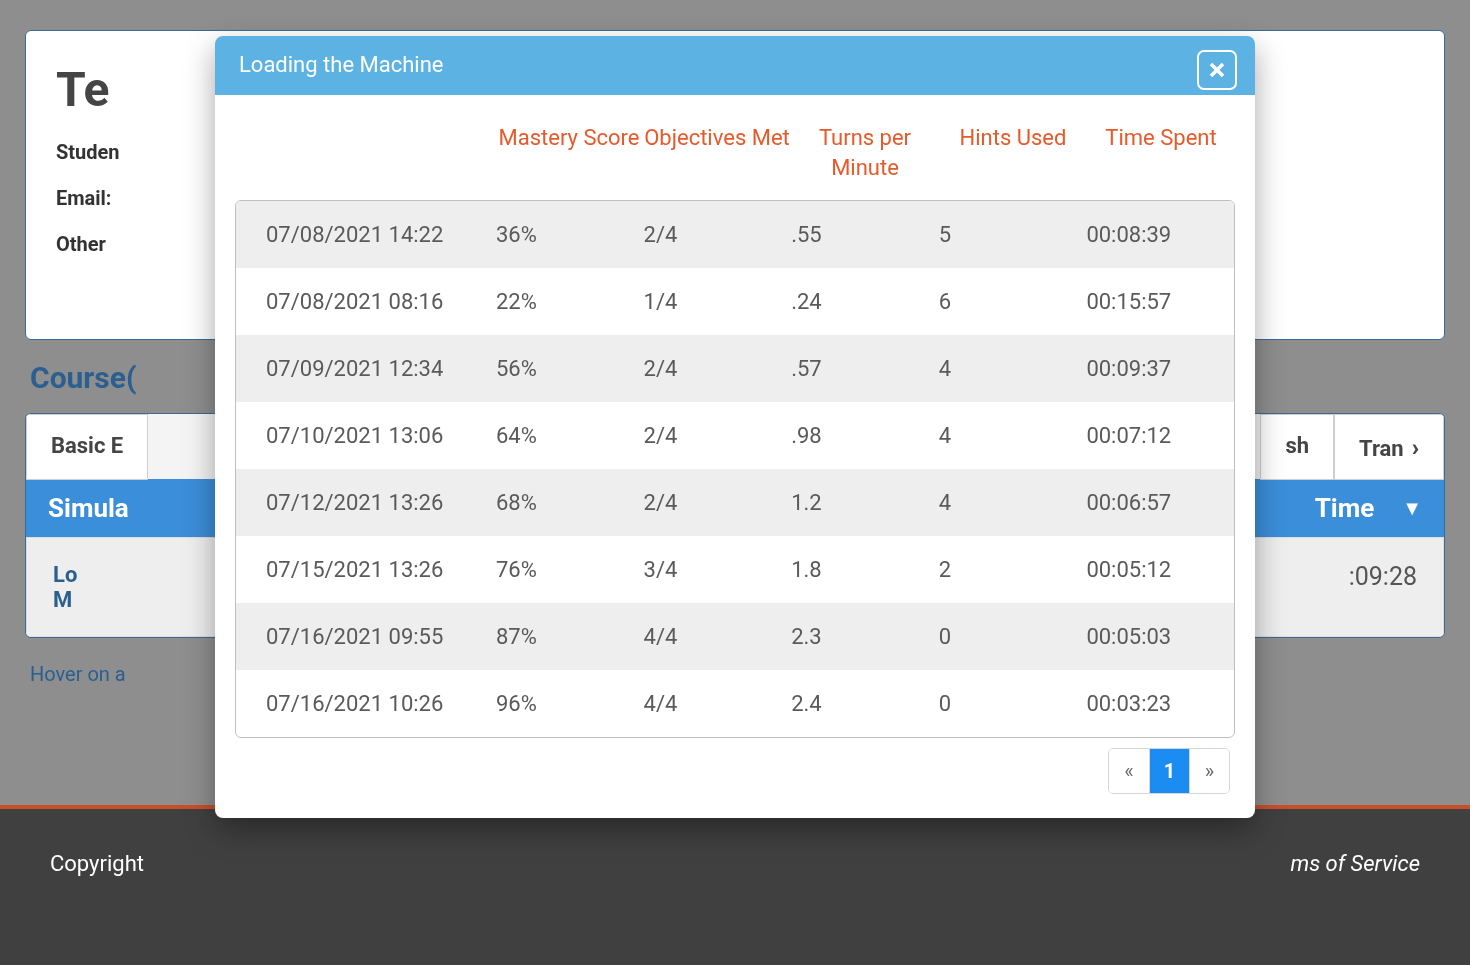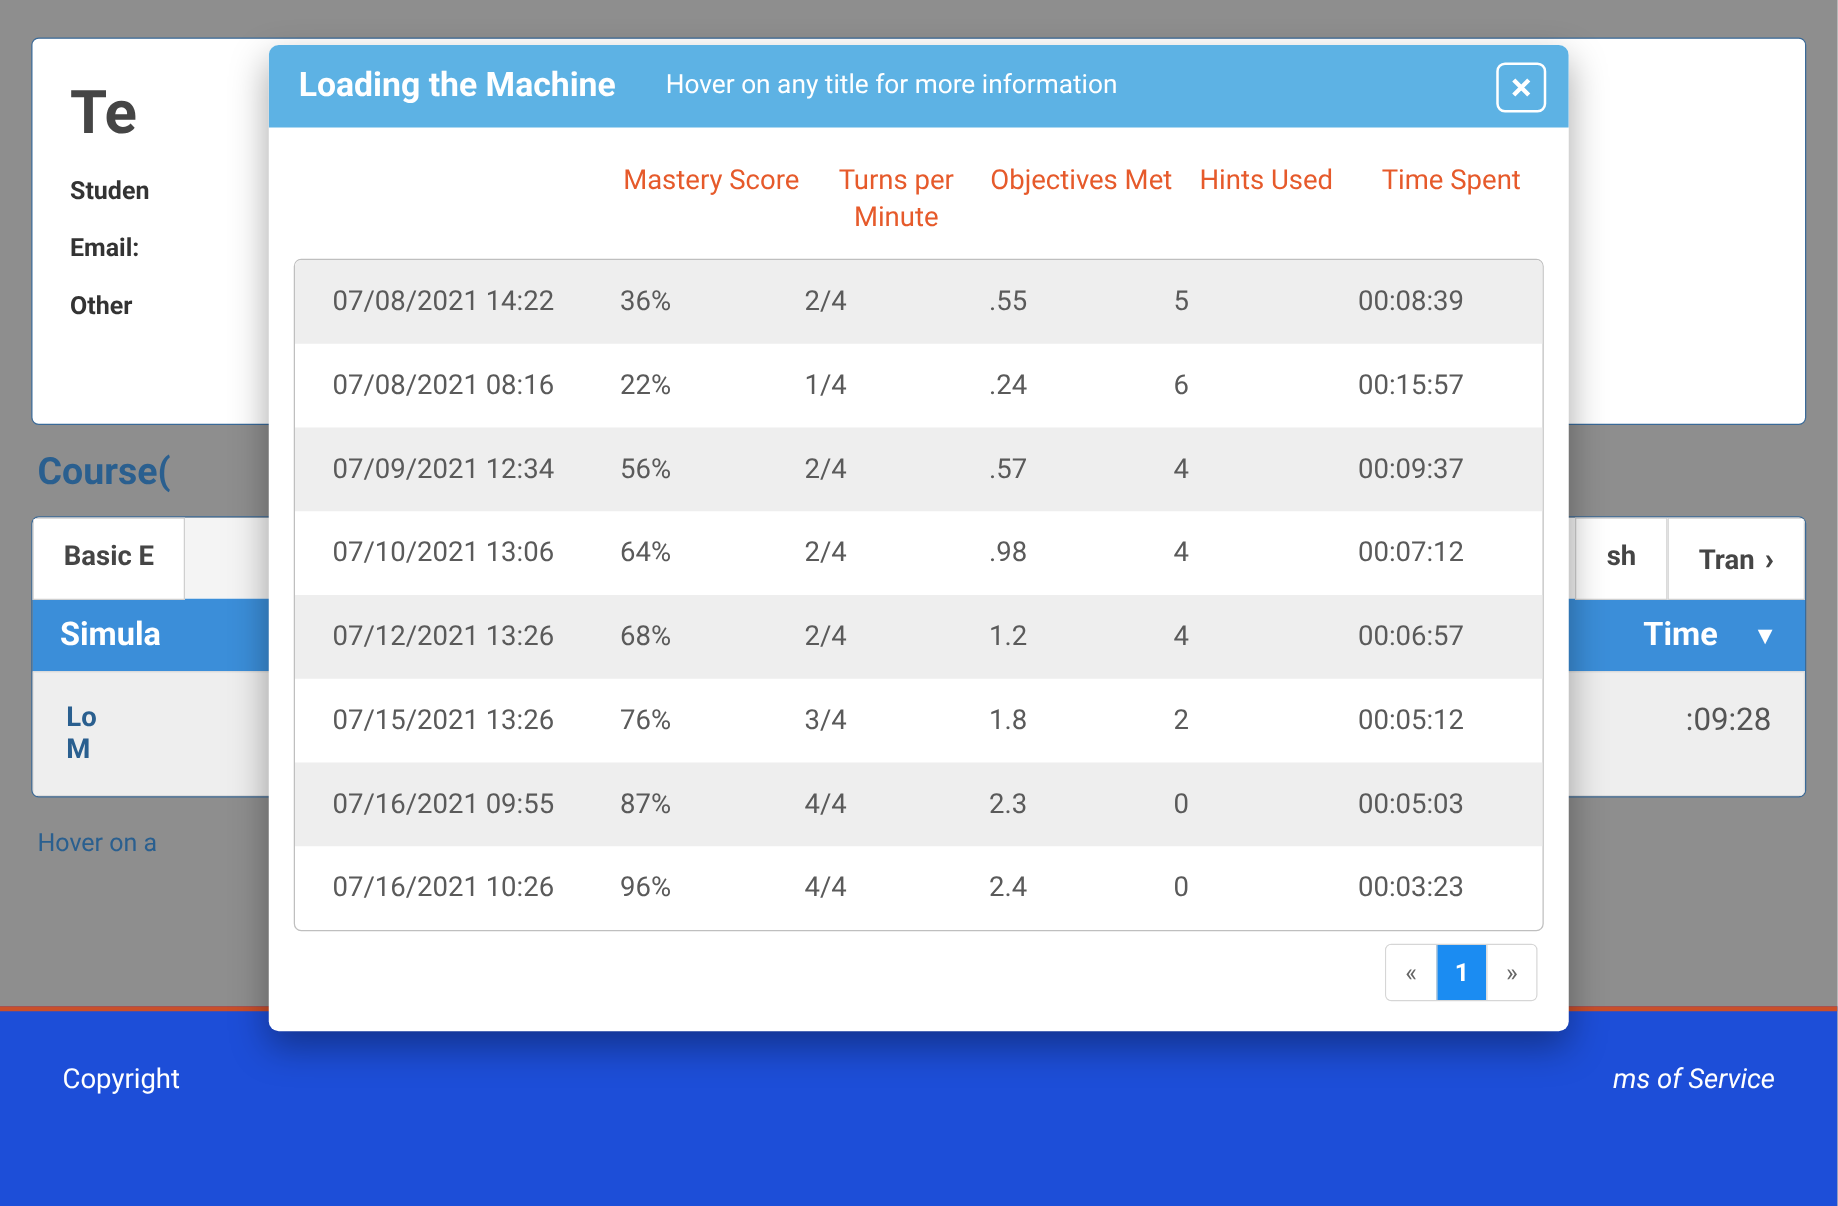--- a/index.html
+++ b/index.html
@@ -14,28 +14,28 @@
   .card .field { color:#333; font-weight:700; font-size:20px; margin-top:22px; }
   .courses-title { color:#2a5f8f; font-size:30px; font-weight:700; margin:18px 0 18px 5px; }
   .tabs { display:flex; gap:10px; }
   .tab { background:#fff; border:1px solid #cfcfcf; padding:18px 24px; color:#454545; font-size:22px; font-weight:700; }
   .tab-last { display:flex; align-items:flex-end; gap:8px; }
   .blue-bar { background:#3b8ed9; color:#fff; font-size:26px; font-weight:700; padding:14px 22px; display:flex; justify-content:space-between; align-items:center; margin-top:-1px; }
   .blue-bar .chev { font-size:20px; }
   .sub-row { background:#eeeeee; border:1px solid #ddd; padding:24px 26px; color:#2a5f8f; font-size:22px; font-weight:700; display:flex; justify-content:space-between; }
   .sub-row .time-val { color:#555; font-weight:400; font-size:25px; }
   .hint { color:#2a5f8f; font-size:20px; margin:24px 0 0 5px; }
-  .footer { position:absolute; left:0; right:0; bottom:0; height:160px; background:#1d4ed8; border-top:4px solid #c94f2a; color:#fff; display:flex; align-items:flex-start; justify-content:space-between; padding:42px 50px 0 50px; font-size:22px; }
+  .footer { position:absolute; left:0; right:0; bottom:0; height:160px; background:#404040; border-top:4px solid #c94f2a; color:#fff; display:flex; align-items:flex-start; justify-content:space-between; padding:42px 50px 0 50px; font-size:22px; }
   .footer .right { display:flex; gap:30px;font-style:italic; }
 
   
   .overlay { position:absolute; inset:0; background:rgba(128,128,128,0.0); }
   .modal { position:absolute; left:50%; top:36px; transform:translateX(-50%); width:1040px; background:#fff; border-radius:8px; box-shadow:0 12px 30px rgba(0,0,0,0.35); overflow:hidden; }
   .modal-header { background:#5db2e4; color:#fff; display:flex; align-items:center; padding:16px 24px 18px 24px; position:relative; }
-  .modal-title { font-size:27px; font-weight:700; margin-right:40px; }
+  .modal-title { font-size:22px; font-weight:400; margin-right:40px; }
   .modal-sub { font-size:21px; font-weight:400; }
   .close-btn { position:absolute; right:18px; top:14px; width:40px; height:40px; border:2.5px solid #fff; border-radius:7px; display:flex; align-items:center; justify-content:center; cursor:pointer; }
   .close-btn svg { width:20px; height:20px; stroke:#fff; stroke-width:3.5; }
   .modal-body { padding:0 20px 24px 20px; }
   .col-headers { display:flex; padding:28px 0 18px 0; }
   .col-headers .hspace { width:260px; }
   .col-headers .h { flex:1; text-align:center; color:#e65a2b; font-size:22px; font-weight:400; line-height:1.35; }
   .data-table { border:1px solid #bfbfbf; border-radius:6px; overflow:hidden; }
   .row { display:flex; align-items:center; height:67px; font-size:22px; color:#5a5a5a; }
   .row.alt { background:#eeeeee; }
@@ -96,33 +96,32 @@
     <div class="right">
       <span>ms of Service</span>
     </div>
   </div>
 </div>
 
 <div class="overlay">
   <div class="modal">
     <div class="modal-header">
       <span class="modal-title">Loading the Machine</span>
-      <span class="modal-sub">Hover on any title for more information</span>
       <div class="close-btn">
         <svg viewBox="0 0 20 20">
             <path d="M4 4 L16 16 M16 4 L4 16" fill="none"></path>
           </svg>
       </div>
     </div>
     <div class="modal-body">
       <div class="col-headers">
         <div class="hspace"></div>
         <div class="h"><span>Mastery Score</span></div>
+        <div class="h"><span>Objectives Met</span></div>
         <div class="h"><span>Turns per Minute</span></div>
-        <div class="h"><span>Objectives Met</span></div>
         <div class="h"><span>Hints Used</span></div>
         <div class="h"><span>Time Spent</span></div>
       </div>
       <div class="data-table" id="data-table">
           <div class="row alt">
             <div class="c0">07/08/2021 14:22</div>
             <div class="c">36%</div>
             <div class="c">2/4</div>
             <div class="c">.55</div>
             <div class="c">5</div>

